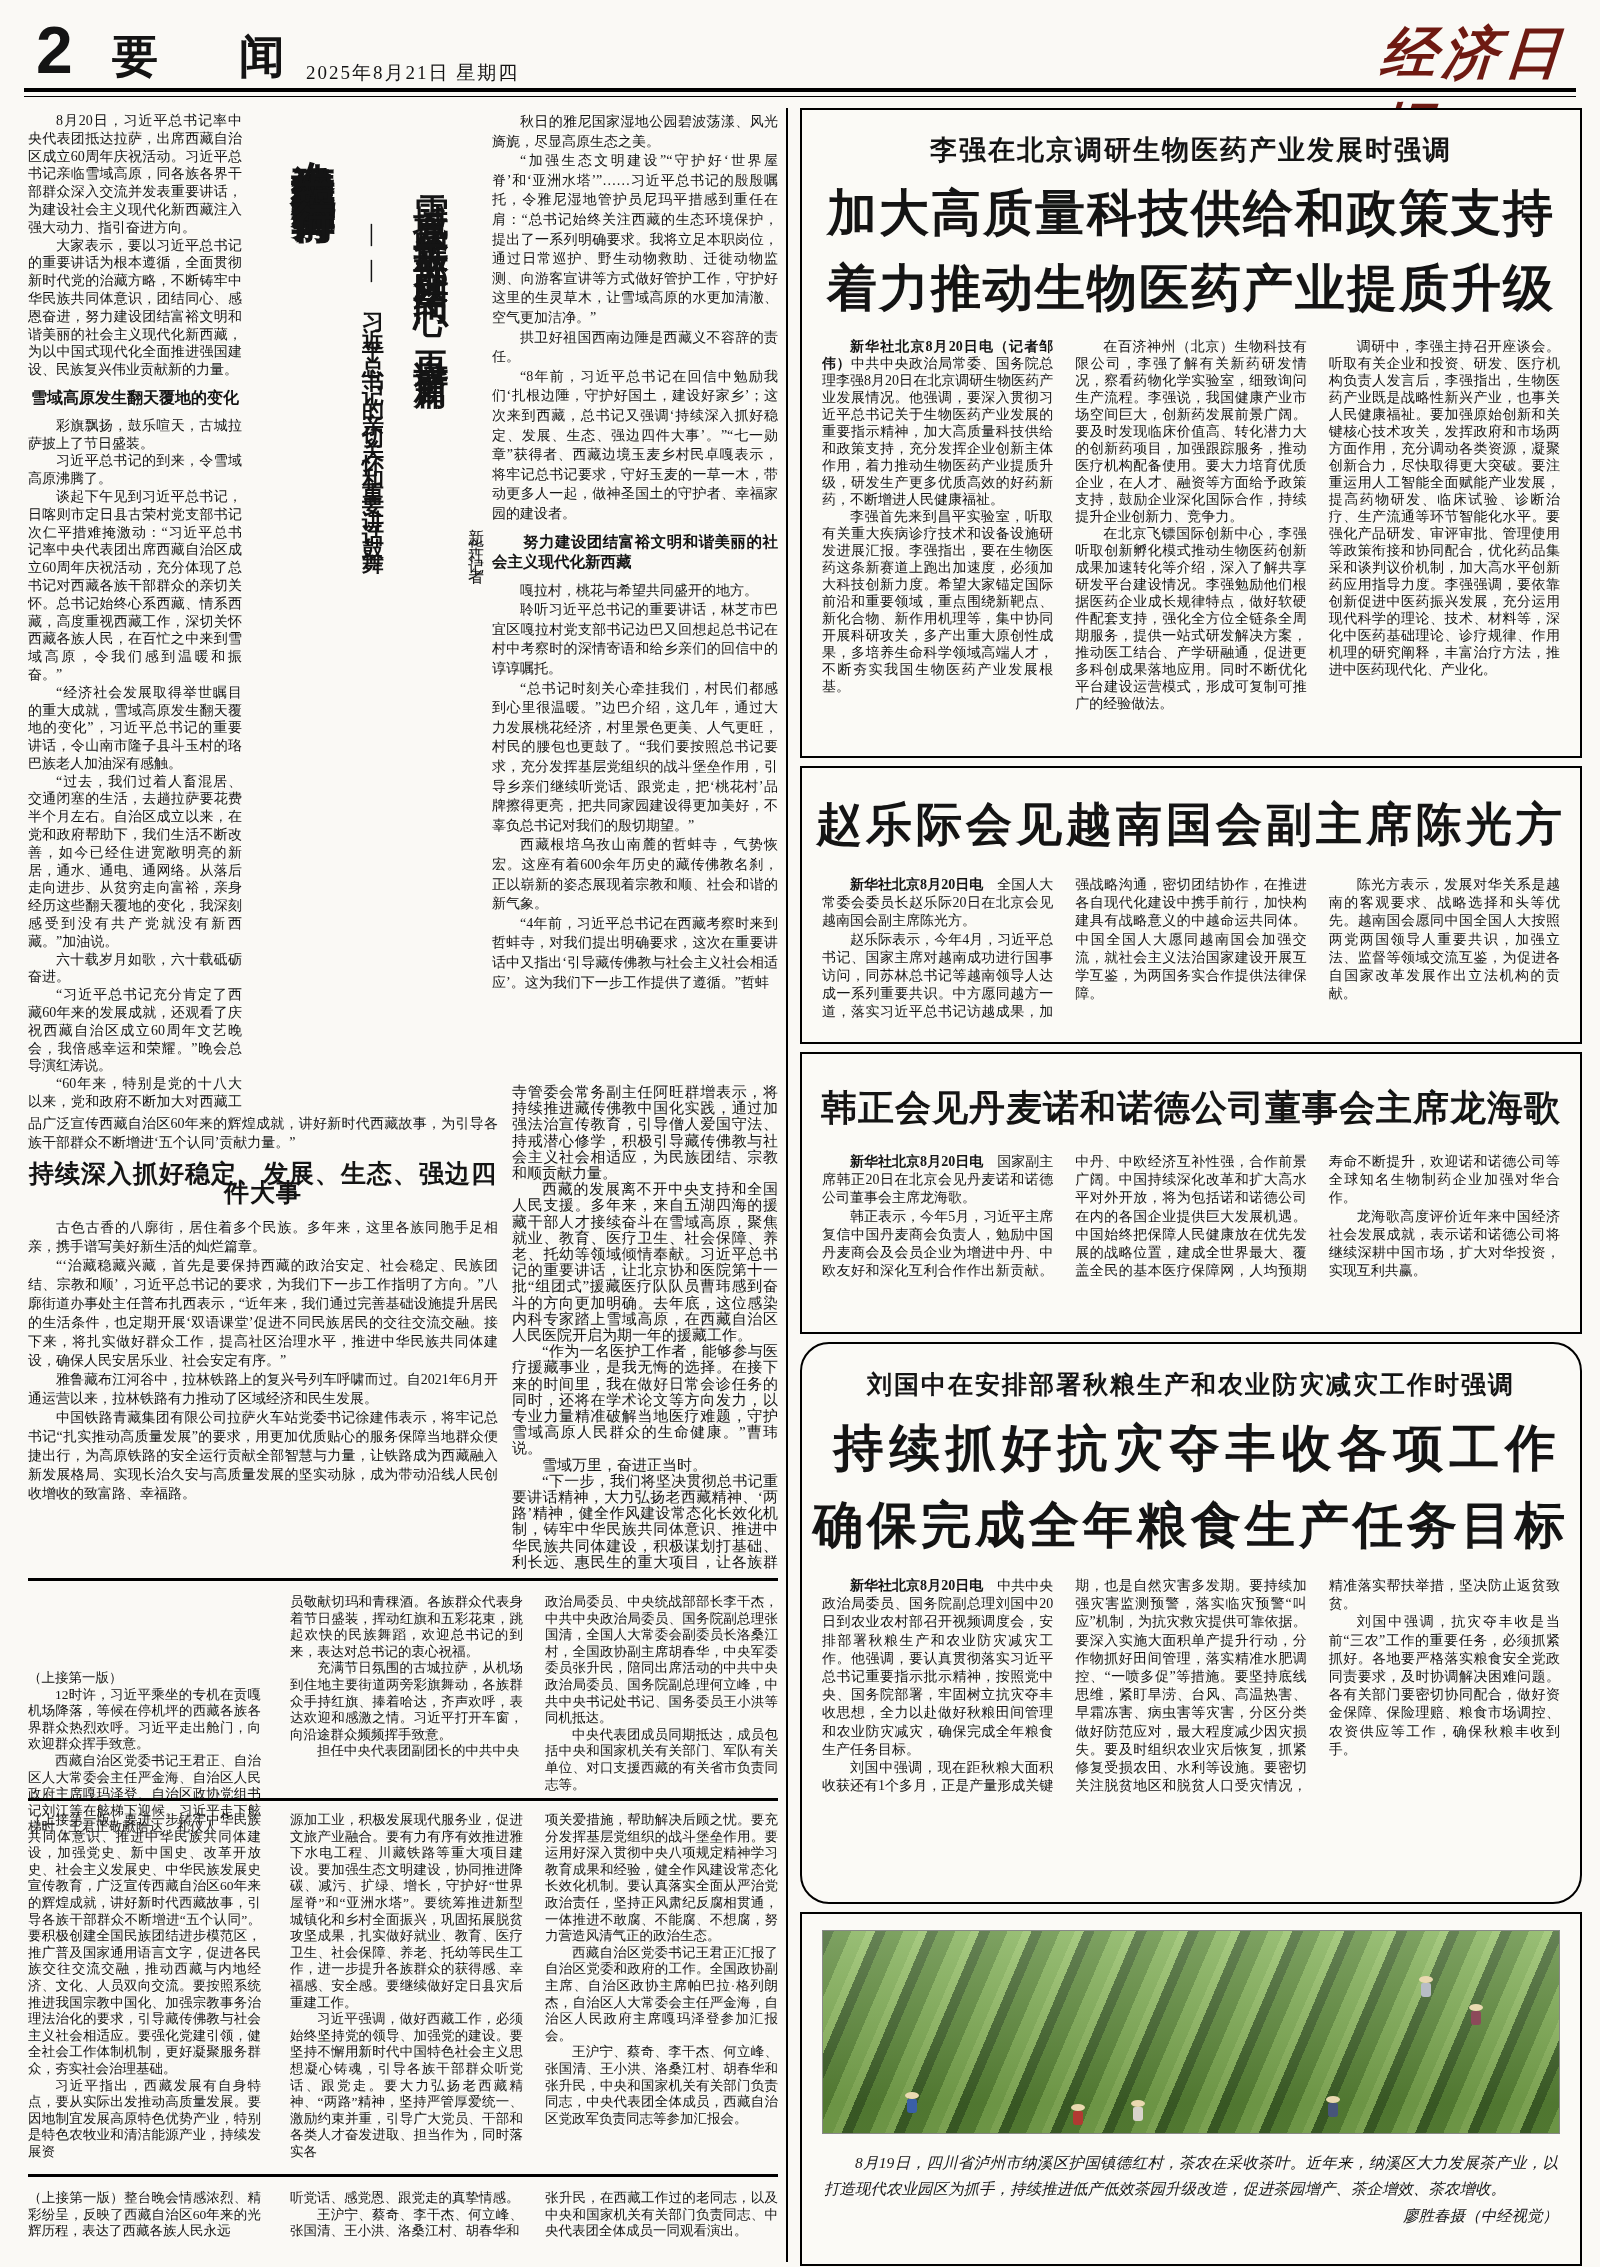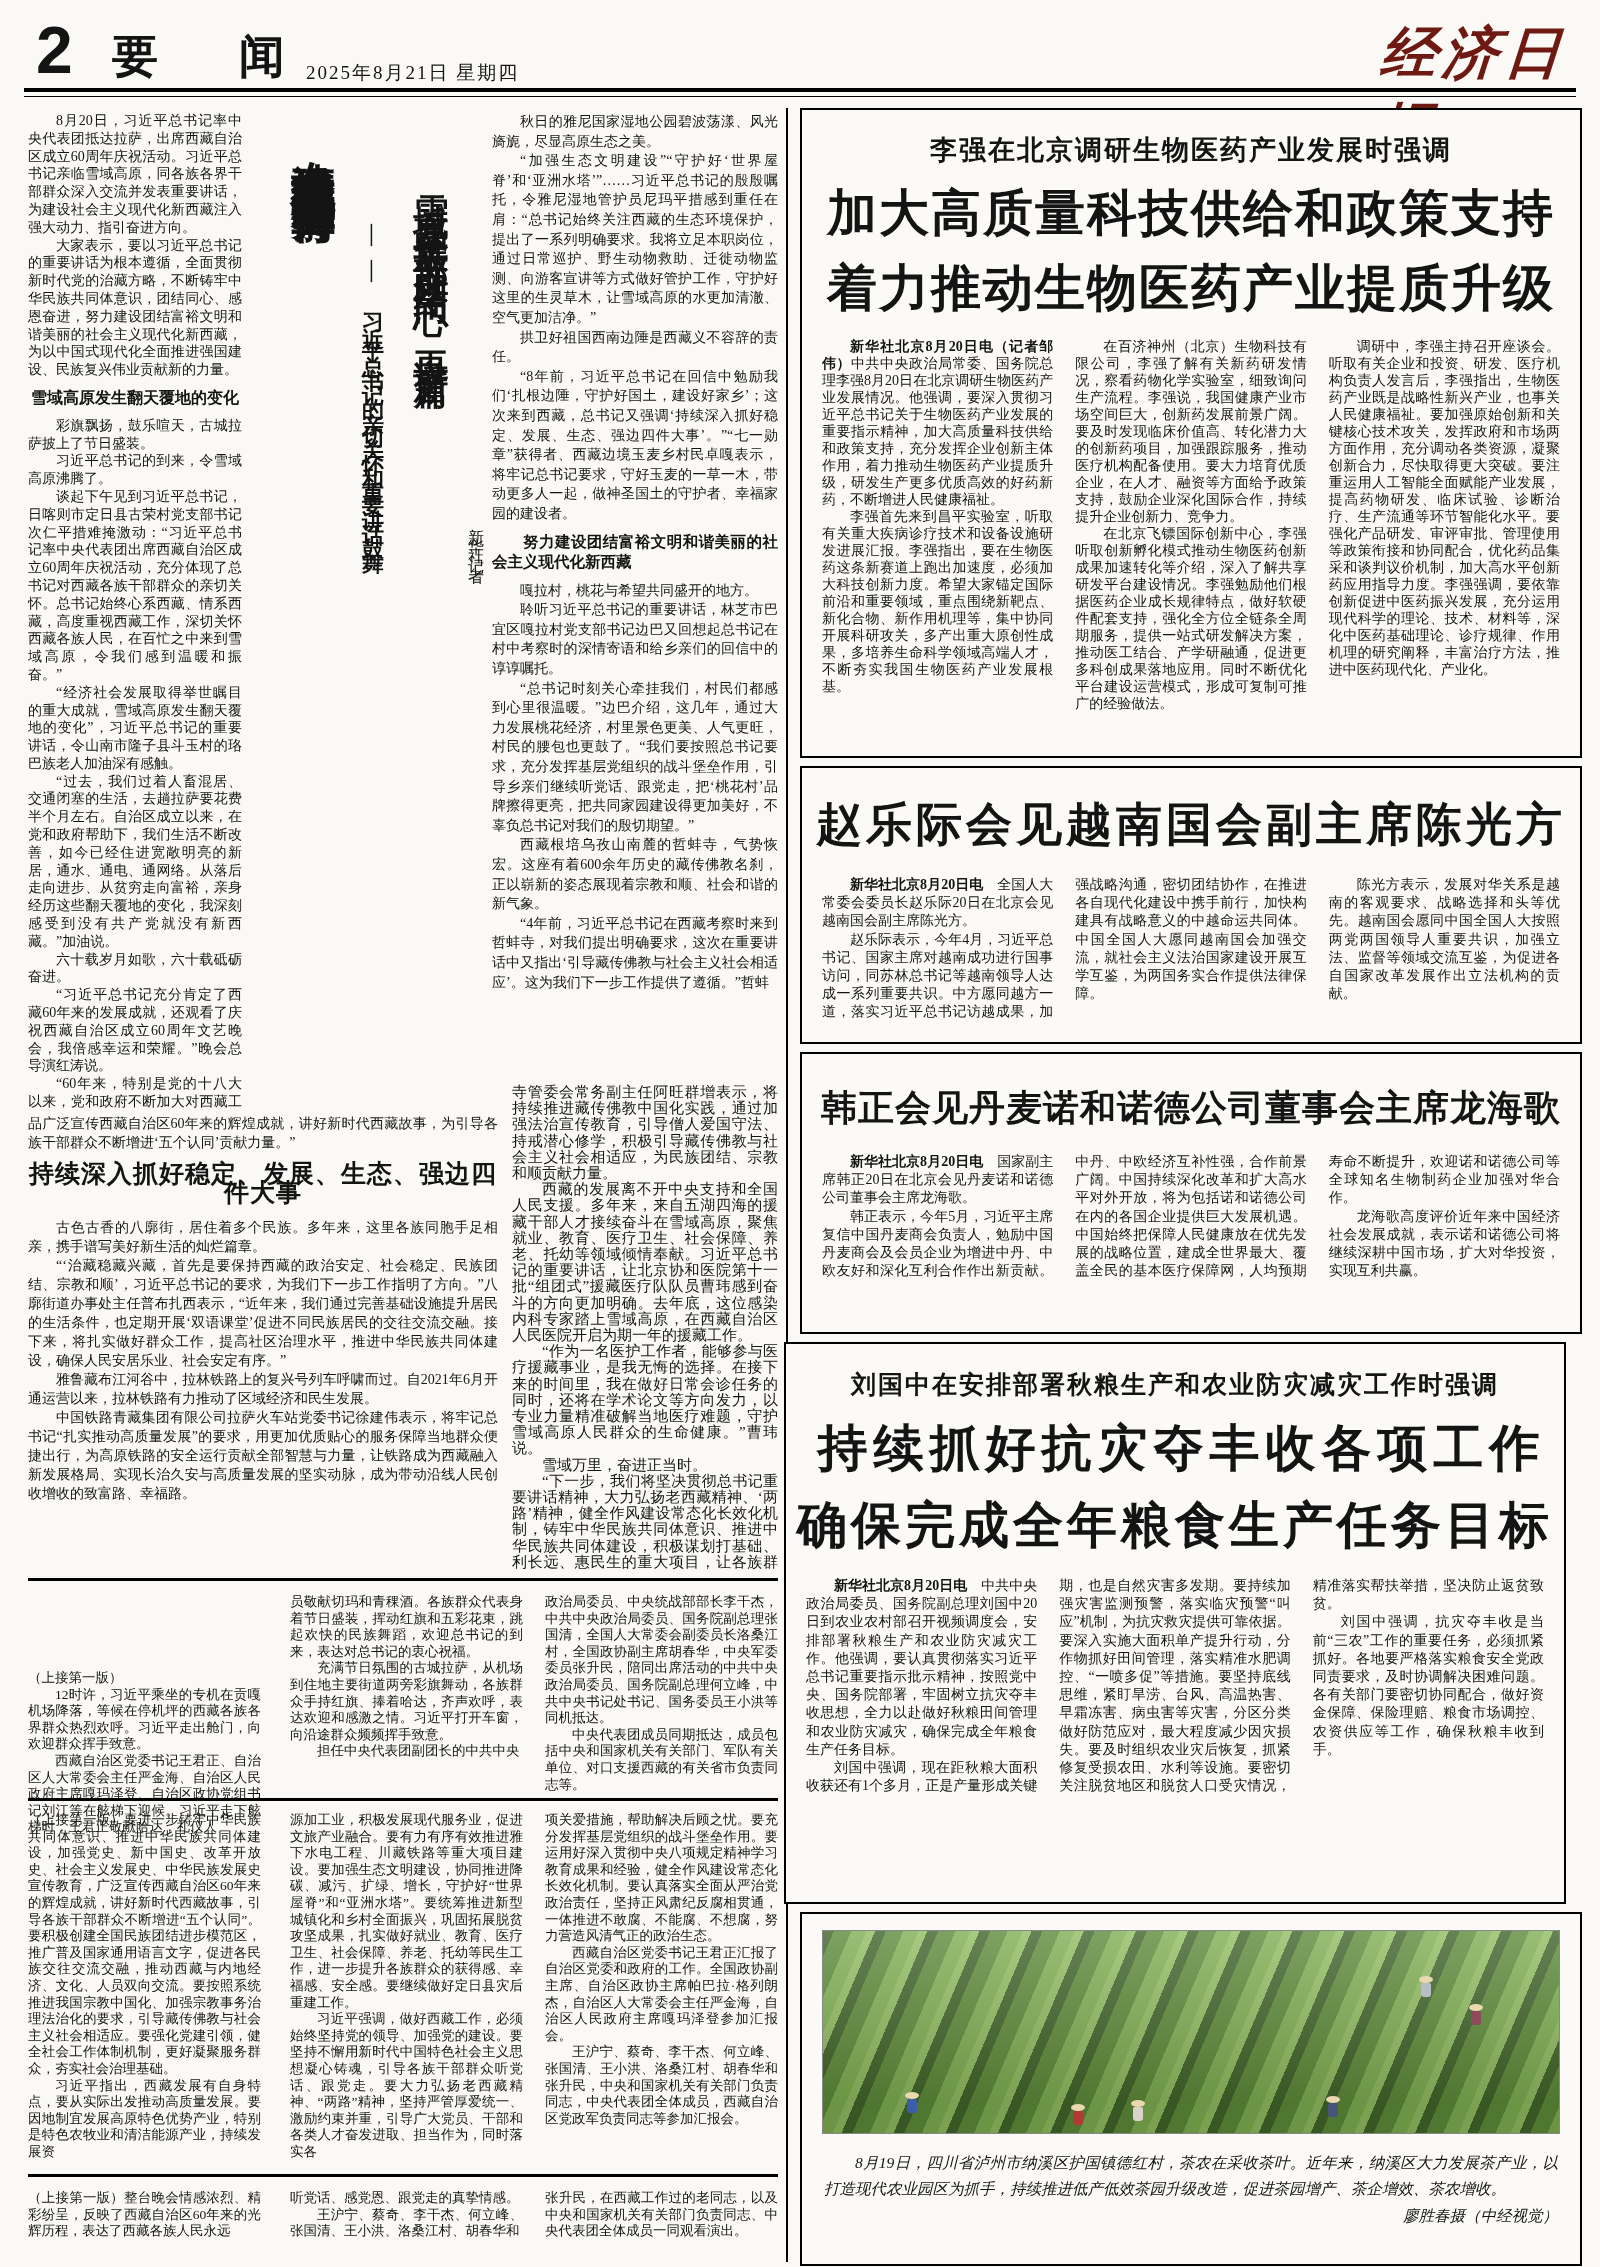--- a/index.html
+++ b/index.html
@@ -193,21 +193,21 @@
 
 <div class="abs box" style="left:800px;top:1052px;width:778px;height:278px;">
   <div class="bigline hd" style="font-size:36px;letter-spacing:1px;margin-top:30px;">韩正会见丹麦诺和诺德公司董事会主席龙海歌</div>
   <div class="flow bodycols c3 smallbody" style="margin:20px 20px 0;height:164px;">
       <p><b>新华社北京8月20日电</b>　国家副主席韩正20日在北京会见丹麦诺和诺德公司董事会主席龙海歌。</p>
       <p>韩正表示，今年5月，习近平主席复信中国丹麦商会负责人，勉励中国丹麦商会及会员企业为增进中丹、中欧友好和深化互利合作作出新贡献。中丹、中欧经济互补性强，合作前景广阔。中国持续深化改革和扩大高水平对外开放，将为包括诺和诺德公司在内的各国企业提供巨大发展机遇。中国始终把保障人民健康放在优先发展的战略位置，建成全世界最大、覆盖全民的基本医疗保障网，人均预期寿命不断提升，欢迎诺和诺德公司等全球知名生物制药企业加强对华合作。</p>
       <p>龙海歌高度评价近年来中国经济社会发展成就，表示诺和诺德公司将继续深耕中国市场，扩大对华投资，实现互利共赢。</p>
     </div>
 </div>
 
-<div class="abs box" style="left:784px;top:1342px;width:778px;height:558px;">
+<div class="abs box" style="left:800px;top:1342px;width:778px;height:558px;border-radius:29px;">
   <div class="kicker hd" style="font-size:25px;margin-top:24px;">刘国中在安排部署秋粮生产和农业防灾减灾工作时强调</div>
   <div class="bigline hd" style="font-size:50px;letter-spacing:6px;margin-top:14px;padding-left:13px;">持续抓好抗灾夺丰收各项工作</div>
   <div class="bigline hd" style="font-size:50px;letter-spacing:4px;margin-top:10px;">确保完成全年粮食生产任务目标</div>
   <div class="flow bodycols c3 smallbody" style="margin:18px 20px 0;height:300px;">
       <p><b>新华社北京8月20日电</b>　中共中央政治局委员、国务院副总理刘国中20日到农业农村部召开视频调度会，安排部署秋粮生产和农业防灾减灾工作。他强调，要认真贯彻落实习近平总书记重要指示批示精神，按照党中央、国务院部署，牢固树立抗灾夺丰收思想，全力以赴做好秋粮田间管理和农业防灾减灾，确保完成全年粮食生产任务目标。</p>
       <p>刘国中强调，现在距秋粮大面积收获还有1个多月，正是产量形成关键期，也是自然灾害多发期。要持续加强灾害监测预警，落实临灾预警“叫应”机制，为抗灾救灾提供可靠依据。要深入实施大面积单产提升行动，分作物抓好田间管理，落实精准水肥调控、“一喷多促”等措施。要坚持底线思维，紧盯旱涝、台风、高温热害、早霜冻害、病虫害等灾害，分区分类做好防范应对，最大程度减少因灾损失。要及时组织农业灾后恢复，抓紧修复受损农田、水利等设施。要密切关注脱贫地区和脱贫人口受灾情况，精准落实帮扶举措，坚决防止返贫致贫。</p>
       <p>刘国中强调，抗灾夺丰收是当前“三农”工作的重要任务，必须抓紧抓好。各地要严格落实粮食安全党政同责要求，及时协调解决困难问题。各有关部门要密切协同配合，做好资金保障、保险理赔、粮食市场调控、农资供应等工作，确保秋粮丰收到手。</p>
     </div>
 </div>
 

